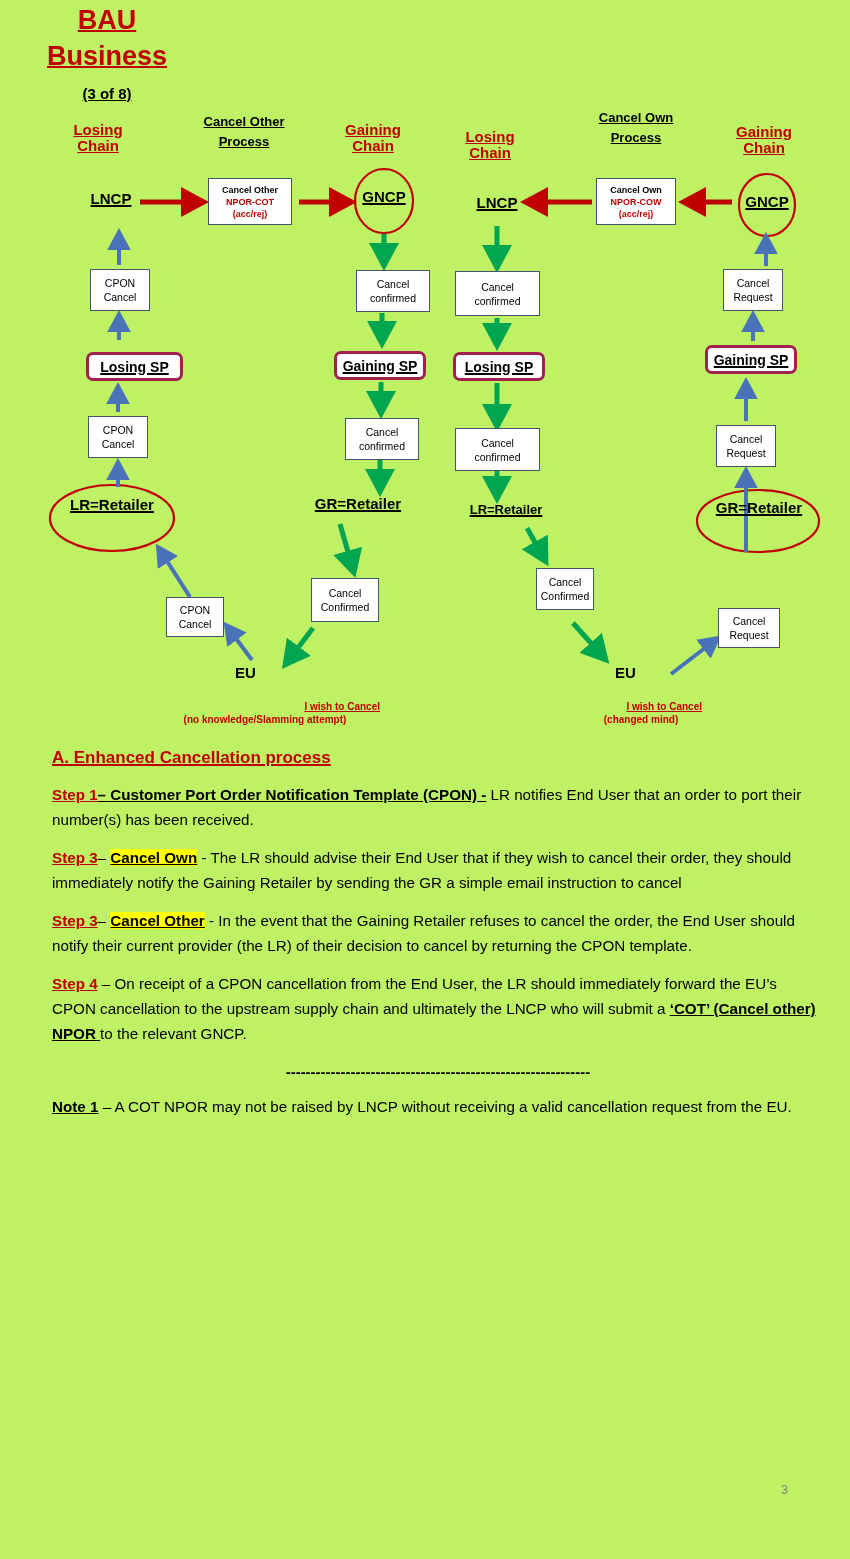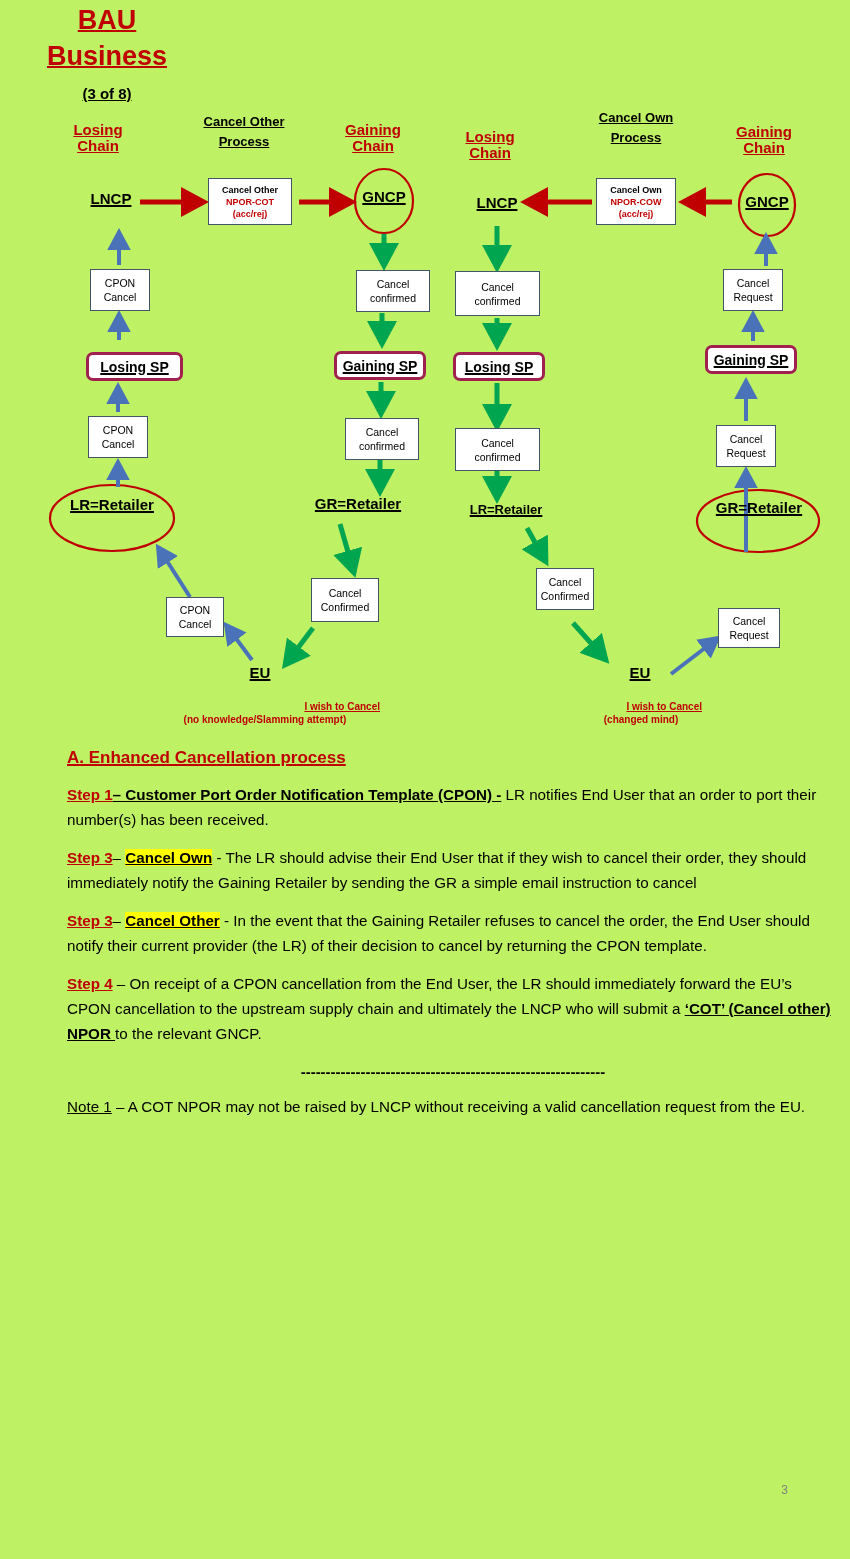--- a/index.html
+++ b/index.html
@@ -116,38 +116,37 @@
     font-size: 14px;
     color: #000000;
     text-decoration: underline;
     text-decoration-thickness: 2px;
   }
 
   
   .eu-label {
     font-weight: bold;
     font-size: 15px;
-    text-align: center;
-    text-decoration: underline;
+    text-align: left;
     text-decoration-thickness: 2px;
     color: #000000;
   }
   .eu-wish {
     color: #C00000;
     font-weight: bold;
     font-size: 10px;
     text-align: center;
     line-height: 13px;
   }
   .eu-wish .u { text-decoration: underline; text-align: right; }
 
   
   #prose {
     position: absolute;
-    left: 67px;
+    left: 52px;
     top: 745px;
     width: 772px;
     font-size: 15.2px;
     line-height: 25px;
     color: #000000;
   }
   #prose .sec-head {
     color: #C00000;
     font-weight: bold;
     font-size: 17px;
@@ -160,21 +159,21 @@
     color: #C00000;
     font-weight: bold;
     text-decoration: underline;
   }
   #prose .bu { font-weight: bold; text-decoration: underline; }
   #prose .hl {
     background: #FFFF00;
     font-weight: bold;
     text-decoration: underline;
   }
-  #prose .note { font-weight: normal; text-decoration: underline; }
+  #prose .note { font-weight: bold; text-decoration: underline; }
   #prose .divider {
     text-align: center;
     letter-spacing: 0px;
     margin: 4px 0 10px 0;
     font-weight: bold;
     font-size: 15px;
   }
 
   .page-num {
     position: absolute;

